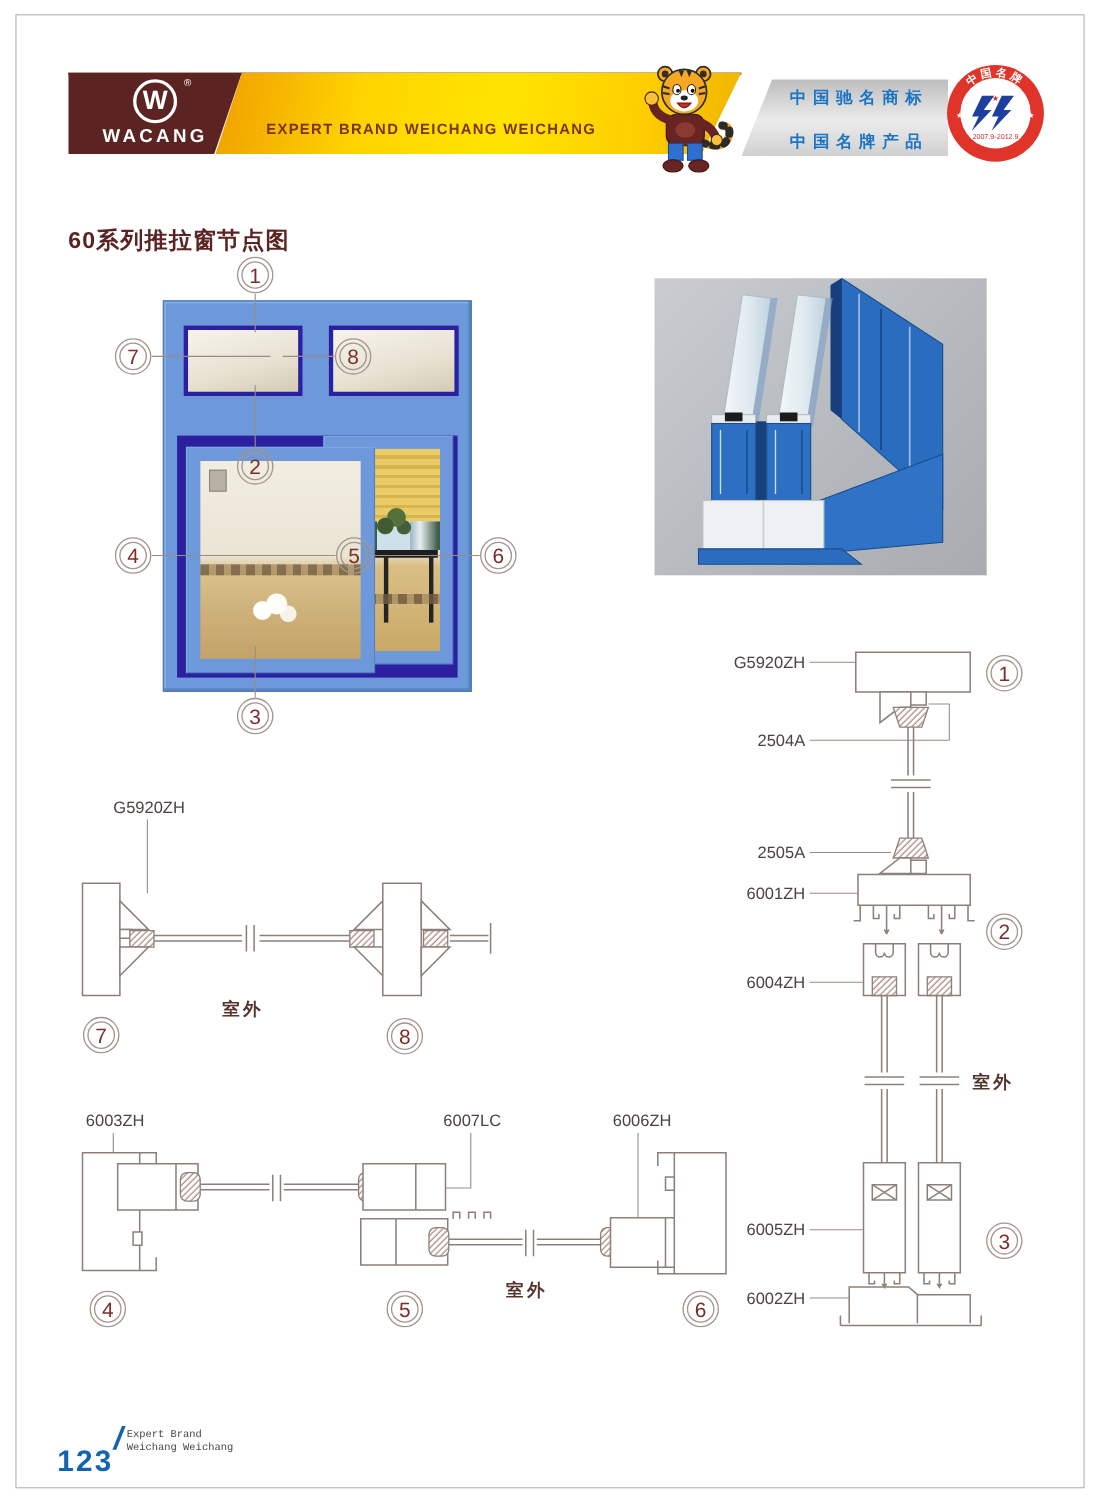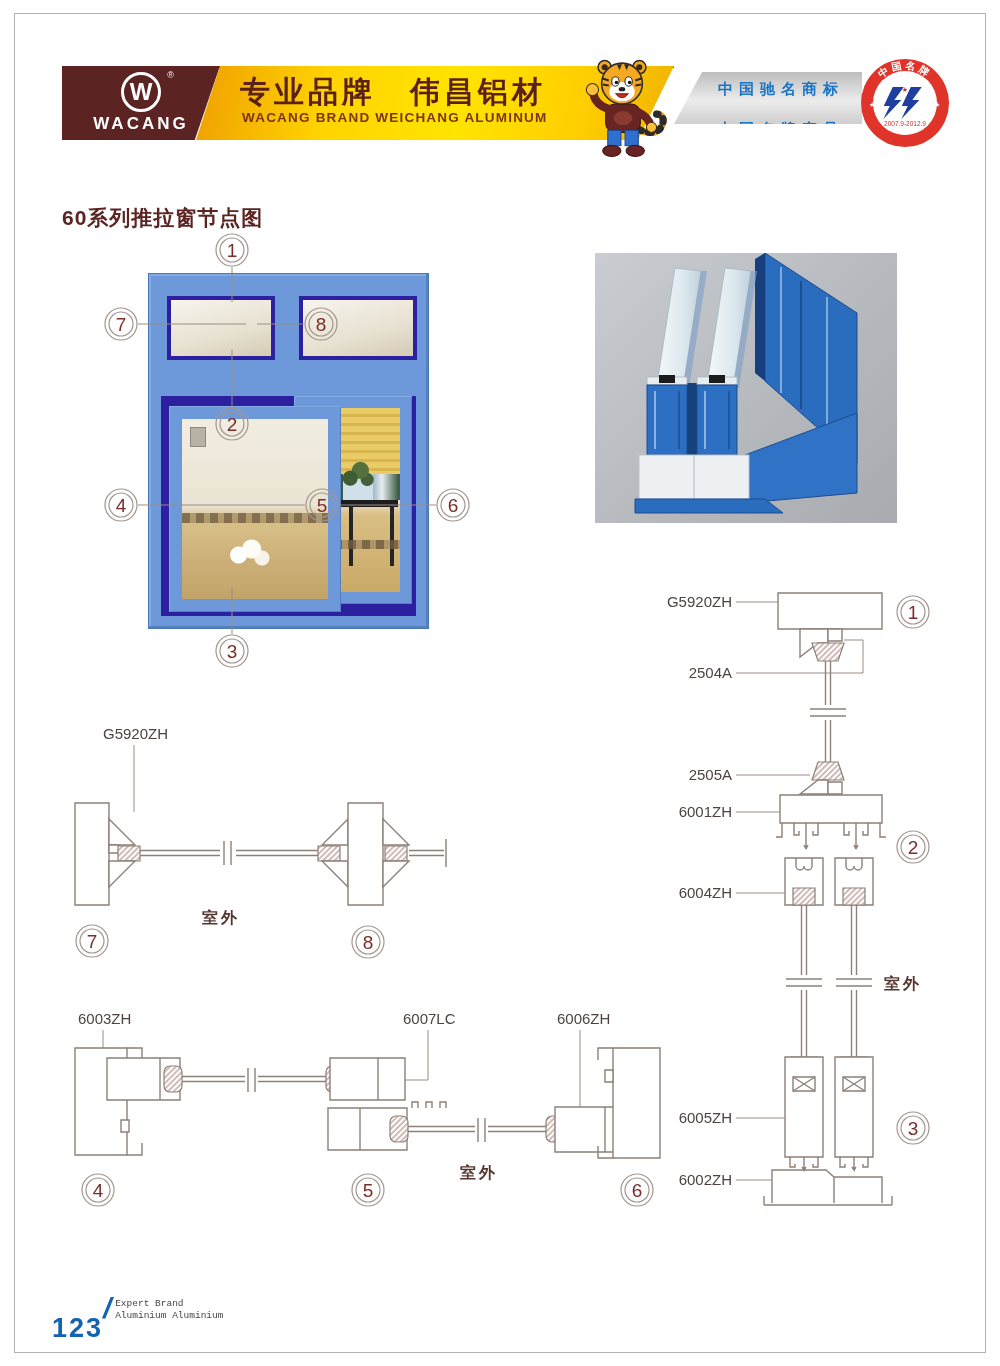--- a/index.html
+++ b/index.html
@@ -16,21 +16,21 @@
   .logo-wrap{position:absolute;left:24px;top:4px;width:110px;height:66px;color:#fff;text-align:center;}
   .logo-circle{position:relative;margin:2px auto 0;width:34px;height:34px;border:3px solid #fff;
         border-radius:50%;line-height:34px;font-weight:bold;font-size:24px;color:#fff;}
   .logo-reg{position:absolute;right:22px;top:0;font-size:9px;color:#fff;}
   .logo-name{margin-top:2px;font-size:17px;font-weight:bold;letter-spacing:3px;color:#fff;}
   .yellow-band{position:absolute;left:134px;top:0;width:478px;height:74px;
         background:linear-gradient(100deg,#ef9f00 0%,#ffd400 28%,#ffe400 55%,#ffce00 80%,#f0b300 100%);
         clip-path:polygon(24px 0,100% 0,calc(100% - 36px) 100%,0 100%);}
   .slogan-cn{position:absolute;left:44px;top:6px;font-size:30px;font-weight:bold;color:#5b2017;letter-spacing:4px;}
   .slogan-en{position:absolute;left:46px;top:44px;font-size:13.5px;font-weight:bold;color:#7c3410;letter-spacing:1.2px;}
-  .honor-band{position:absolute;left:612px;top:6px;width:188px;height:52px;
+  .honor-band{position:absolute;left:612px;top:6px;width:188px;height:70px;
         background:linear-gradient(180deg,#bdbdbd 0%,#ececec 55%,#cfcfcf 100%);
         clip-path:polygon(28px 0,100% 0,100% 100%,0 100%);}
   .honor-line{position:absolute;left:44px;font-size:15px;font-weight:bold;color:#1b74c4;letter-spacing:6px;white-space:nowrap;}
   .honor-line.l1{top:8px;}
   .honor-line.l2{top:48px;}
   .badge{position:absolute;left:796px;top:-10px;width:94px;height:94px;}
   .tiger{position:absolute;left:512px;top:-10px;width:96px;height:106px;}
 
   
   .doc-title{position:absolute;left:62px;top:166px;font-size:21px;font-weight:bold;color:#5b2422;letter-spacing:1px;margin-top:38px;}
@@ -110,22 +110,21 @@
       <div class="logo-wrap">
         <div class="logo-circle">
           <span>W</span>
         </div>
         <span class="logo-reg">®</span>
         <div class="logo-name">WACANG</div>
       </div>
     </div>
 
     <div class="yellow-band">
-      <div class="slogan-cn">专业品牌　伟昌铝材</div>
-      <div class="slogan-en">WACANG BRAND WEICHANG ALUMINUM</div>
+      <div class="slogan-en">EXPERT BRAND WEICHANG WEICHANG</div>
     </div>
 
     <svg class="tiger" viewBox="0 0 92 104">
       <path d="M62,72 q20,8 24,-6 q2,-8 -6,-9" fill="none" stroke="#f0a020" stroke-width="7" stroke-linecap="round"></path>
       <path d="M62,72 q20,8 24,-6 q2,-8 -6,-9" fill="none" stroke="#2b2b2b" stroke-width="7" stroke-linecap="round" stroke-dasharray="3 7"></path>
       <rect x="30" y="47" width="34" height="28" rx="9" fill="#682422" stroke="#3d1411" stroke-width="1"></rect>
       <ellipse cx="47" cy="61" rx="9" ry="7" fill="#8a3a30"></ellipse>
       <path d="M33,52 Q20,48 18,37" stroke="#682422" stroke-width="8" fill="none" stroke-linecap="round"></path>
       <circle cx="17" cy="33" r="6" fill="#fbbf3a" stroke="#3d2a10" stroke-width="1"></circle>
       <path d="M62,55 Q72,60 74,68" stroke="#682422" stroke-width="8" fill="none" stroke-linecap="round"></path>
@@ -560,16 +559,16 @@
         <circle class="cc" cx="577" cy="190" r="12"></circle>
       <text class="cn" x="577" y="197">6</text>
     </g>
   </svg>
 
   <div class="footer">
     <span class="pgnum">123</span>
     <span class="pgslash">/</span>
     <span class="pgtext">
       <span>Expert Brand</span><br>
-      <span>Aluminium Aluminium</span>
+      <span>Weichang Weichang</span>
     </span>
   </div>
 </div>
 
 </body></html>

